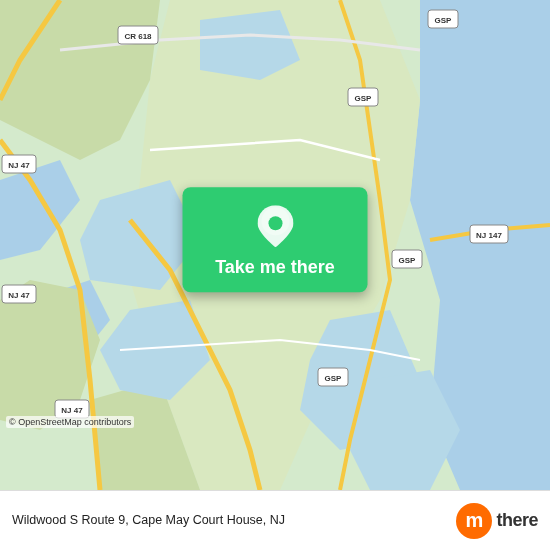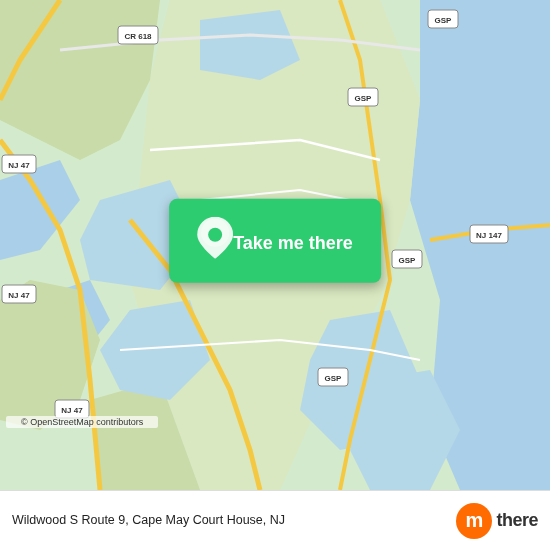--- a/index.html
+++ b/index.html
@@ -30,21 +30,21 @@
     
     #cta-overlay {
       position: absolute;
       top: 50%;
       left: 50%;
       transform: translate(-50%, -55%);
       background-color: #2ecc71;
       border-radius: 8px;
       padding: 18px 28px 14px 28px;
       display: flex;
-      flex-direction: row;
+      flex-direction: column;
       align-items: center;
       cursor: pointer;
       box-shadow: 0 4px 12px rgba(0,0,0,0.3);
       min-width: 185px;
     }
 
     #pin-icon-wrap {
       margin-bottom: 6px;
     }
 
@@ -103,21 +103,21 @@
     }
 
     
     #osm-attr {
       position: absolute;
       bottom: 62px;
       left: 6px;
       font-size: 9px;
       color: #333;
       background: rgba(255,255,255,0.7);
-      padding: 1px 15px;
+      padding: 1px 3px;
       border-radius: 2px;
     }
   </style>
 </head>
 <body>
 
 <div id="map-container">
   <svg id="map-svg" viewBox="0 0 550 490" xmlns="http://www.w3.org/2000/svg">
 
     <rect width="550" height="490" fill="#c9e8c9"></rect>

